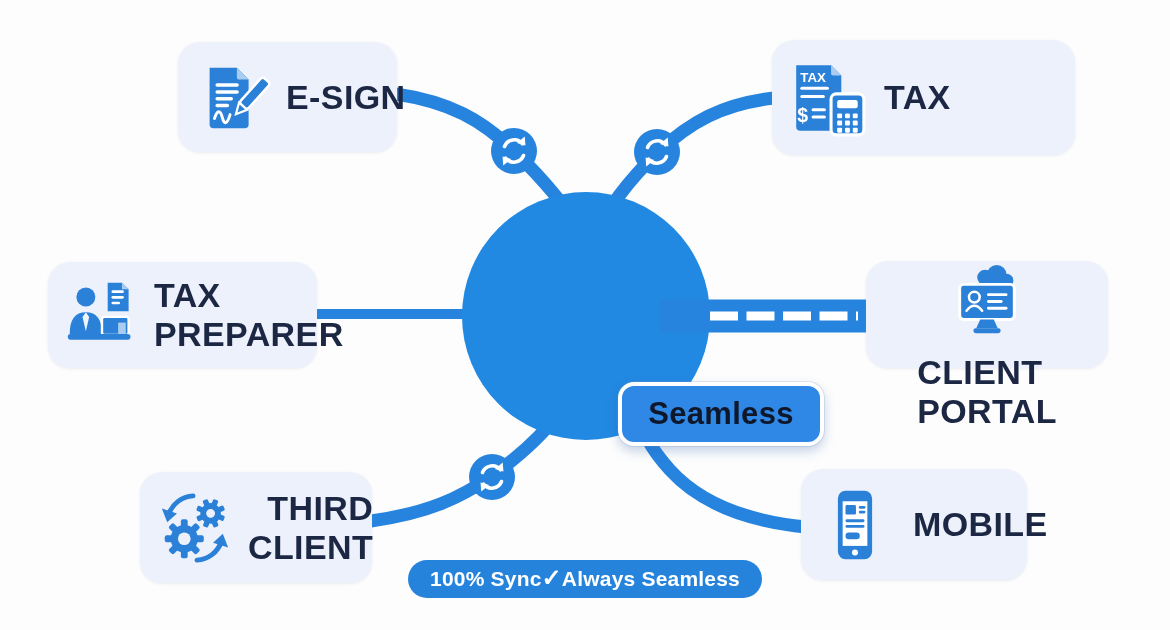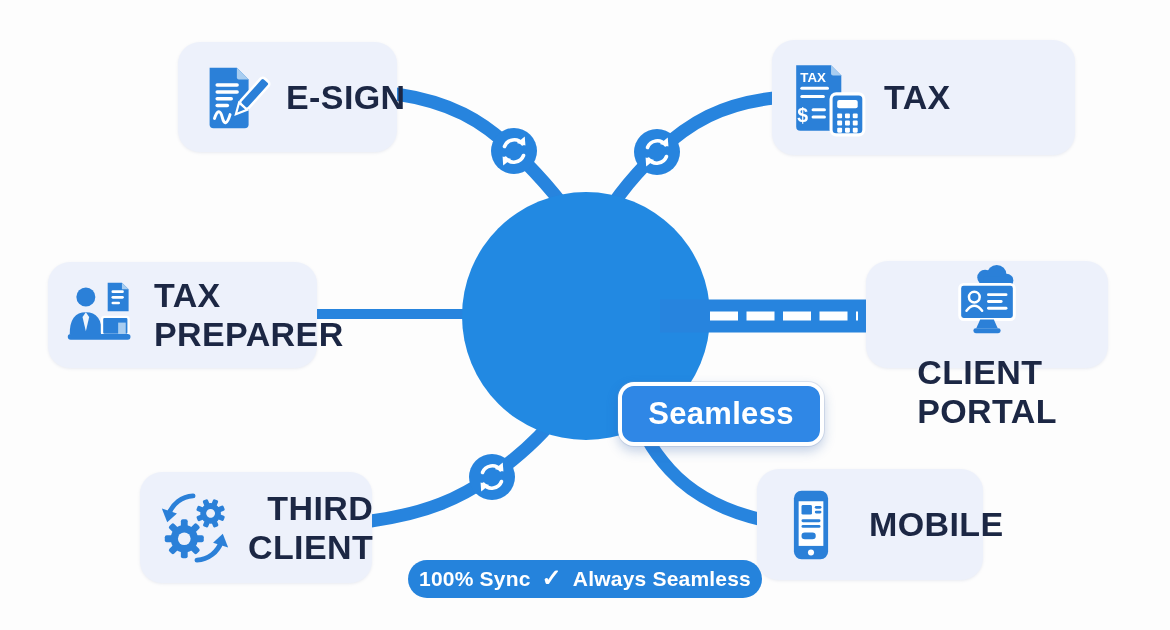--- a/index.html
+++ b/index.html
@@ -10,24 +10,24 @@
         display:flex;align-items:center;gap:14px;padding:0 16px;box-sizing:border-box;
         box-shadow:0 1px 3px rgba(110,130,170,.14);}
   .card .nlabel{font-weight:700;font-size:34px;line-height:1.14;color:#1c2744;
         letter-spacing:.4px;white-space:nowrap;}
   .icon-wrap{flex:0 0 auto;display:flex;align-items:center;justify-content:center;}
   .sync-badge{position:absolute;z-index:4;width:46px;height:46px;}
   .seamless{position:absolute;z-index:5;left:618px;top:382px;width:198px;height:56px;
         background:#2f87e6;border:4px solid #fff;border-radius:16px;
         box-shadow:0 5px 12px rgba(40,90,170,.28),0 0 0 1px rgba(140,160,195,.22);
         display:flex;align-items:center;justify-content:center;
-        color:#ffffff;font-weight:700;font-size:31px;letter-spacing:.3px;}
+        color:#0f172a;font-weight:700;font-size:31px;letter-spacing:.3px;}
   .banner{position:absolute;z-index:5;left:408px;top:560px;width:354px;height:38px;
         background:#2583dc;border-radius:19px;display:flex;align-items:center;
-        justify-content:center;gap:11px;color:#fff;font-weight:700;font-size:21px;
+        justify-content:center;color:#fff;font-weight:700;font-size:21px;
         letter-spacing:.2px;}
   .banner .check{font-size:24px;line-height:1;transform:translateY(-1px);}
 </style>
 </head>
 <body>
 
 <div class="stage">
 
   <svg class="connectors" width="1170" height="630" viewBox="0 0 1170 630">
 
@@ -184,21 +184,21 @@
           <circle r="4.5" fill="#edf1fb"></circle>
         </g>
       </svg>
     </span>
     <div class="nlabel">
       <div>THIRD</div>
       <div>CLIENT</div>
     </div>
   </div>
 
-  <div class="card" style="left:757px;top:469px;width:226px;height:111px;gap:20px;">
+  <div class="card" style="left:801px;top:469px;width:226px;height:111px;gap:20px;">
     <span class="icon-wrap">
       <svg width="76" height="76" viewBox="0 0 80 80">
         <rect x="22" y="4" width="36" height="72" rx="8" fill="#2b80d8"></rect>
         <rect x="27" y="15" width="26" height="47" fill="#fff"></rect>
         <rect x="30" y="19" width="11" height="10" rx="1.5" fill="#2b80d8"></rect>
         <rect x="44" y="20" width="7" height="2.8" rx="1.4" fill="#2b80d8"></rect>
         <rect x="44" y="25" width="7" height="2.8" rx="1.4" fill="#2b80d8"></rect>
         <rect x="30" y="34" width="20" height="3" rx="1.5" fill="#2b80d8"></rect>
         <rect x="30" y="40" width="20" height="3" rx="1.5" fill="#2b80d8"></rect>
         <rect x="30" y="48" width="15" height="7" rx="3.5" fill="#2b80d8"></rect>

